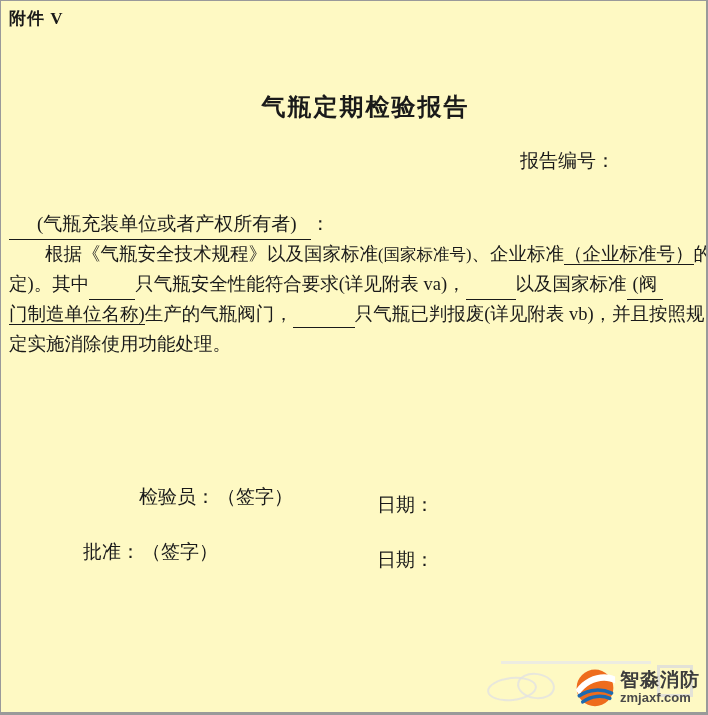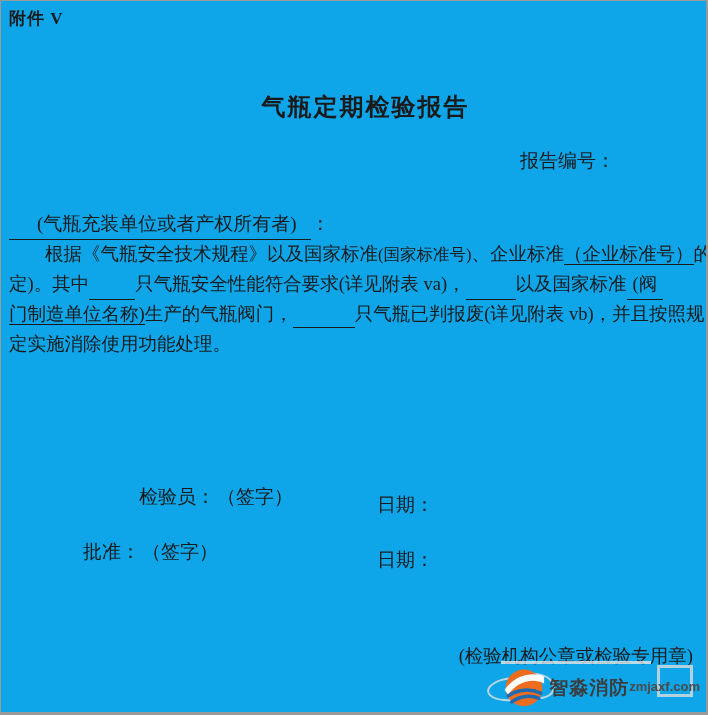--- a/index.html
+++ b/index.html
@@ -1,21 +1,21 @@
 <!DOCTYPE html>
 <html><head>
 <meta charset="utf-8">
 <style>
   html,body { margin:0; padding:0; background:#ffffff; }
   .page {
     position: relative;
     width: 708px;
     height: 715px;
     box-sizing: border-box;
-    background: #0ea5e9;
+    background: #fef9c3;
     border: 1px solid #9a9a9a;
     border-bottom: 3px solid #9a9a9a;
     border-right: 2px solid #9a9a9a;
     overflow: hidden;
     font-family: "Liberation Serif", "DejaVu Serif", serif;
     color: #1a1a1a;
   }
   .attachment {
     position: absolute; top: 6px; left: 8px;
     font-size: 17px; font-weight: bold; letter-spacing: 1px;
@@ -66,21 +66,21 @@
   .ghost-loop1 { left: 486px; top: 676px; width: 46px; height: 20px; border-radius: 50%; transform: rotate(-6deg); }
   .ghost-loop2 { left: 516px; top: 672px; width: 34px; height: 22px; border-radius: 50%; transform: rotate(8deg); }
   .ghost-box   { left: 656px; top: 664px; width: 30px; height: 26px; border-width: 3px; border-color: #dcdcdc; }
   .ghost-line  { left: 500px; top: 660px; width: 150px; height: 0; border-width: 0 0 3px 0; border-color: #e8e8e8; }
   
   .logo {
     position: absolute; right: 6px; bottom: 4px;
     display: flex; align-items: center; gap: 3px;
   }
   .logo-icon { width: 44px; height: 42px; }
-  .logo-text { display: flex; flex-direction: row; line-height: 1; }
+  .logo-text { display: flex; flex-direction: column; line-height: 1; }
   .brand {
     font-family: "Liberation Sans", "DejaVu Sans", sans-serif;
     font-size: 19px; font-weight: bold; color: #3c3c3c; letter-spacing: 1px;
   }
   .site {
     font-family: "Liberation Sans", "DejaVu Sans", sans-serif;
     font-size: 13px; font-weight: bold; color: #4a4a4a; margin-top: 2px;
   }
 </style>
 </head>
@@ -116,21 +116,20 @@
   <div class="sig-row row-inspector">
     <span class="lbl">检验员：</span><span class="sign-hint">（签字）</span>
     <span class="date">日期：</span>
   </div>
 
   <div class="sig-row row-approver">
     <span class="lbl">批准：</span><span class="sign-hint">（签字）</span>
     <span class="date">日期：</span>
   </div>
 
-  <div class="seal-note">(检验机构公章或检验专用章)</div>
 
   <div class="ghost ghost-line"></div>
   <div class="ghost ghost-loop1"></div>
   <div class="ghost ghost-loop2"></div>
   <div class="ghost ghost-box"></div>
 
   <div class="logo">
     <svg class="logo-icon" viewBox="0 0 48 48" xmlns="http://www.w3.org/2000/svg">
       <circle cx="24" cy="25" r="21" fill="#ee6c1d"></circle>
       <path d="M2 27 C14 10, 34 6, 47 12 L47 20 C34 13, 16 18, 6 33 Z" fill="#ffffff"></path>

